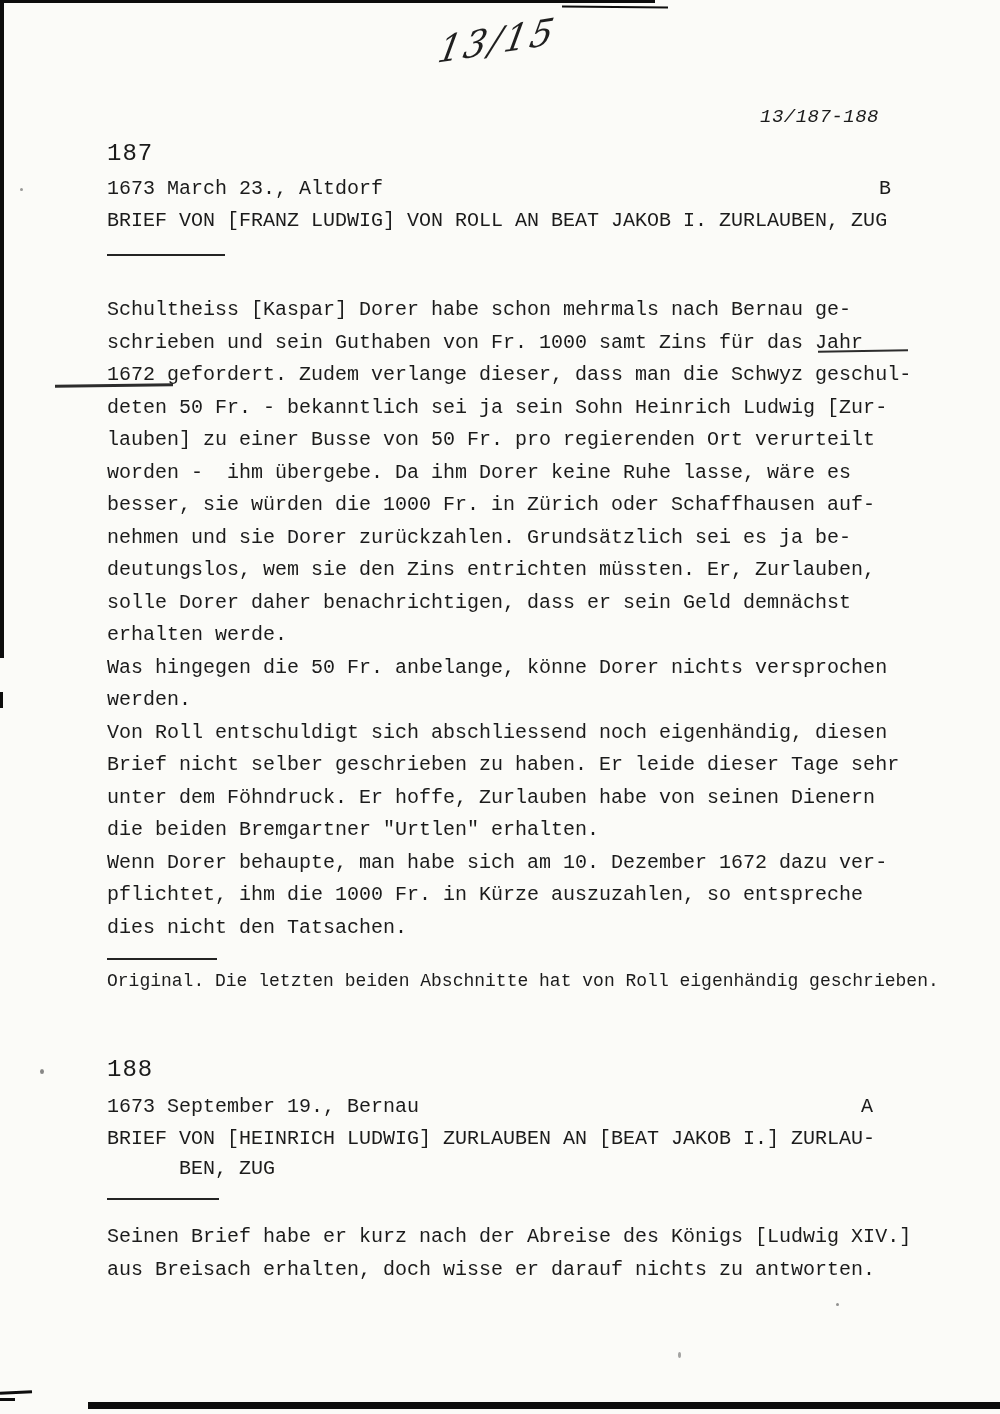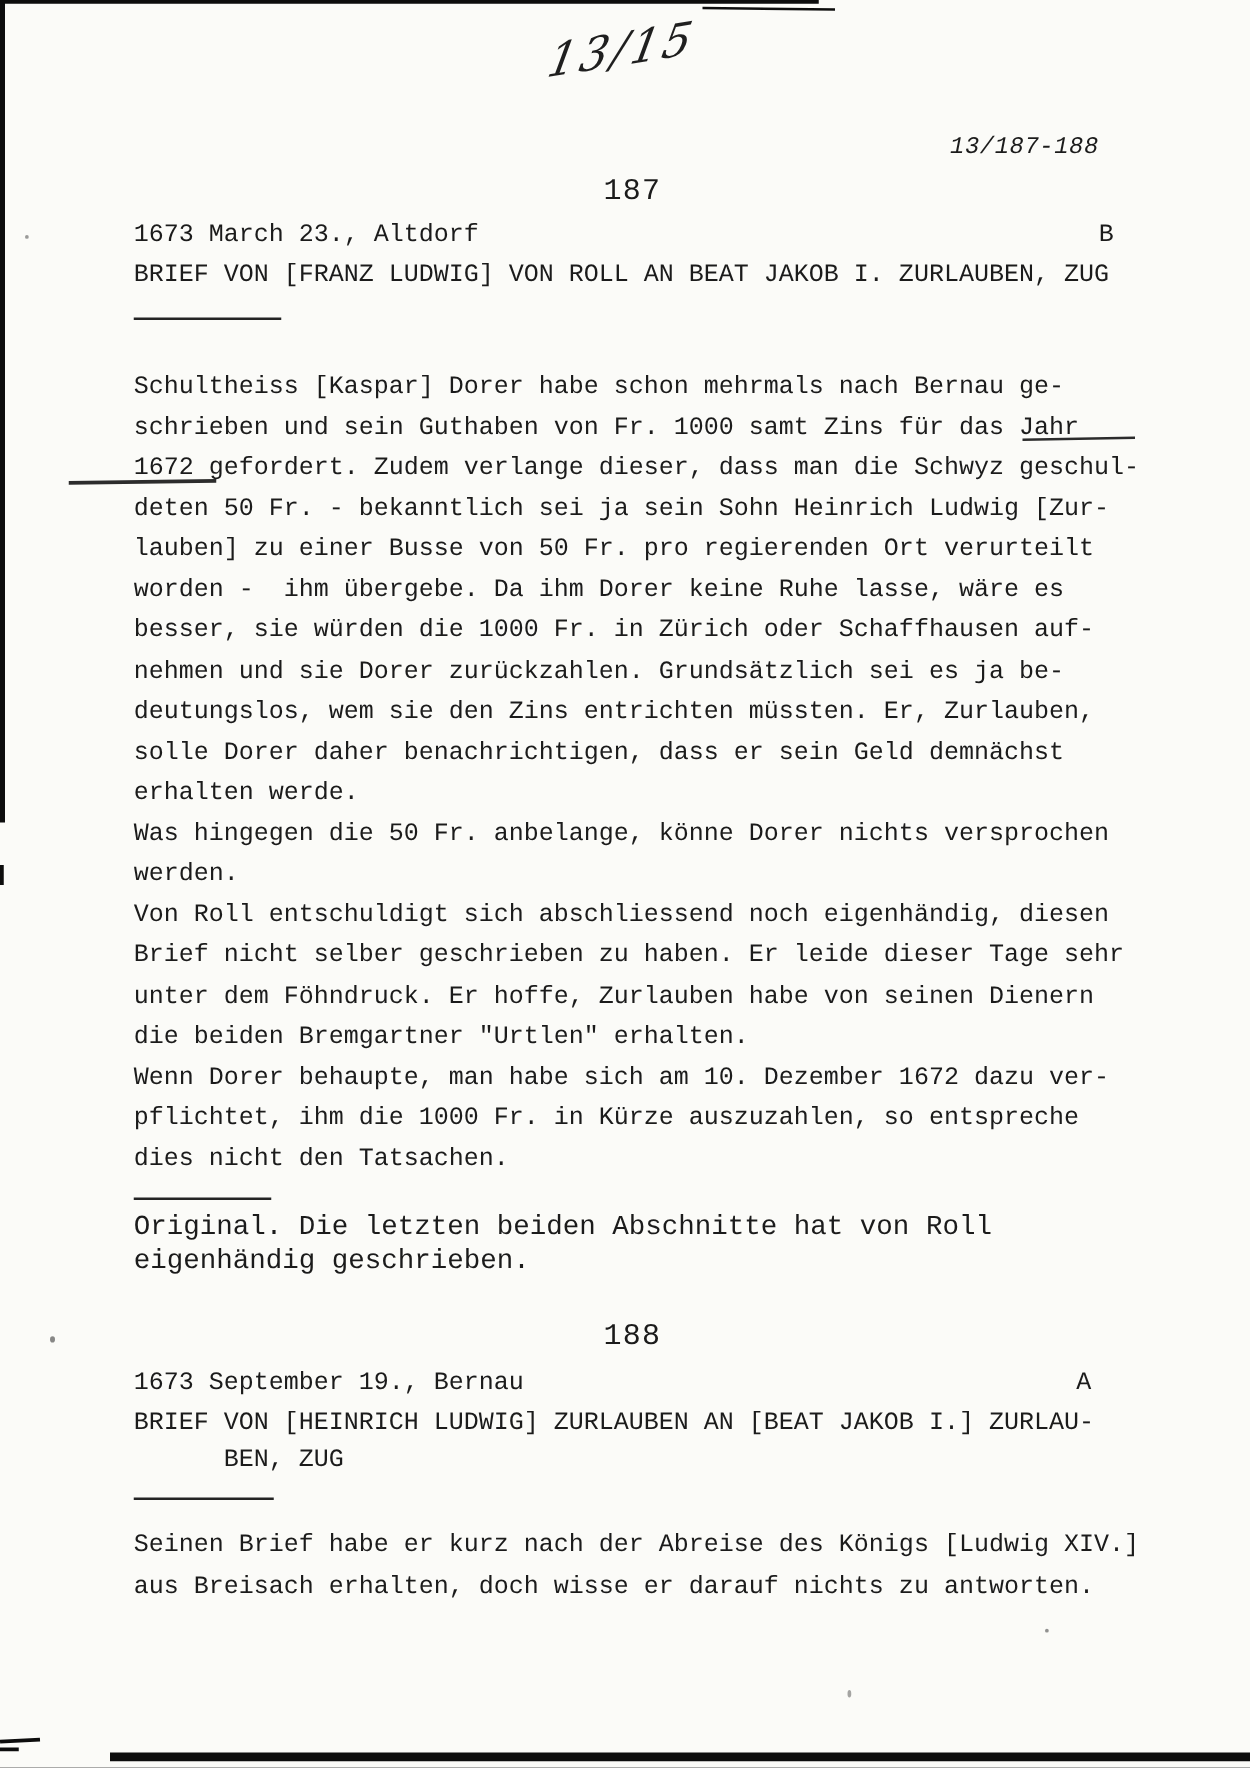--- a/index.html
+++ b/index.html
@@ -36,21 +36,21 @@
     letter-spacing: 0.5px;
   }
 
   
   .entry { position: absolute; left: 107px; right: 60px; }
   .entry-187 { top: 140px; }
   .entry-188 { top: 1028px; margin-top: 28px; }
 
   .entry-number {
     width: 798px;
-    text-align: center;
+    text-align: left;
     font-size: 24px;
     line-height: 28px;
     letter-spacing: 1px;
   }
   .date-row {
     display: flex;
     justify-content: space-between;
     width: 798px;
     font-size: 20px;
     line-height: 30px;
@@ -71,21 +71,21 @@
   }
   .rule.pre-source { margin-top: 14px; width: 110px; }
   .rule.pre-body-188 { margin-top: 14px; width: 112px; }
   .body-text {
     font-size: 20px;
     line-height: 32.5px;
     margin-top: 38px;
     white-space: pre;
   }
   .body-text.b188 { margin-top: 20px; line-height: 33px; }
-  .source-note { font-size: 22px; line-height: 27px; }
+  .source-note { font-size: 18px; line-height: 27px; }
   .source-note.first { margin-top: 8px; }
 
   
   .artifact { position: absolute; background: #0d0d0d; }
   .strike { position: absolute; background: #2c2c2c; }
   .speck { position: absolute; background: #3a3a3a; border-radius: 50%; }
 </style>
 </head>
 <body>
 

